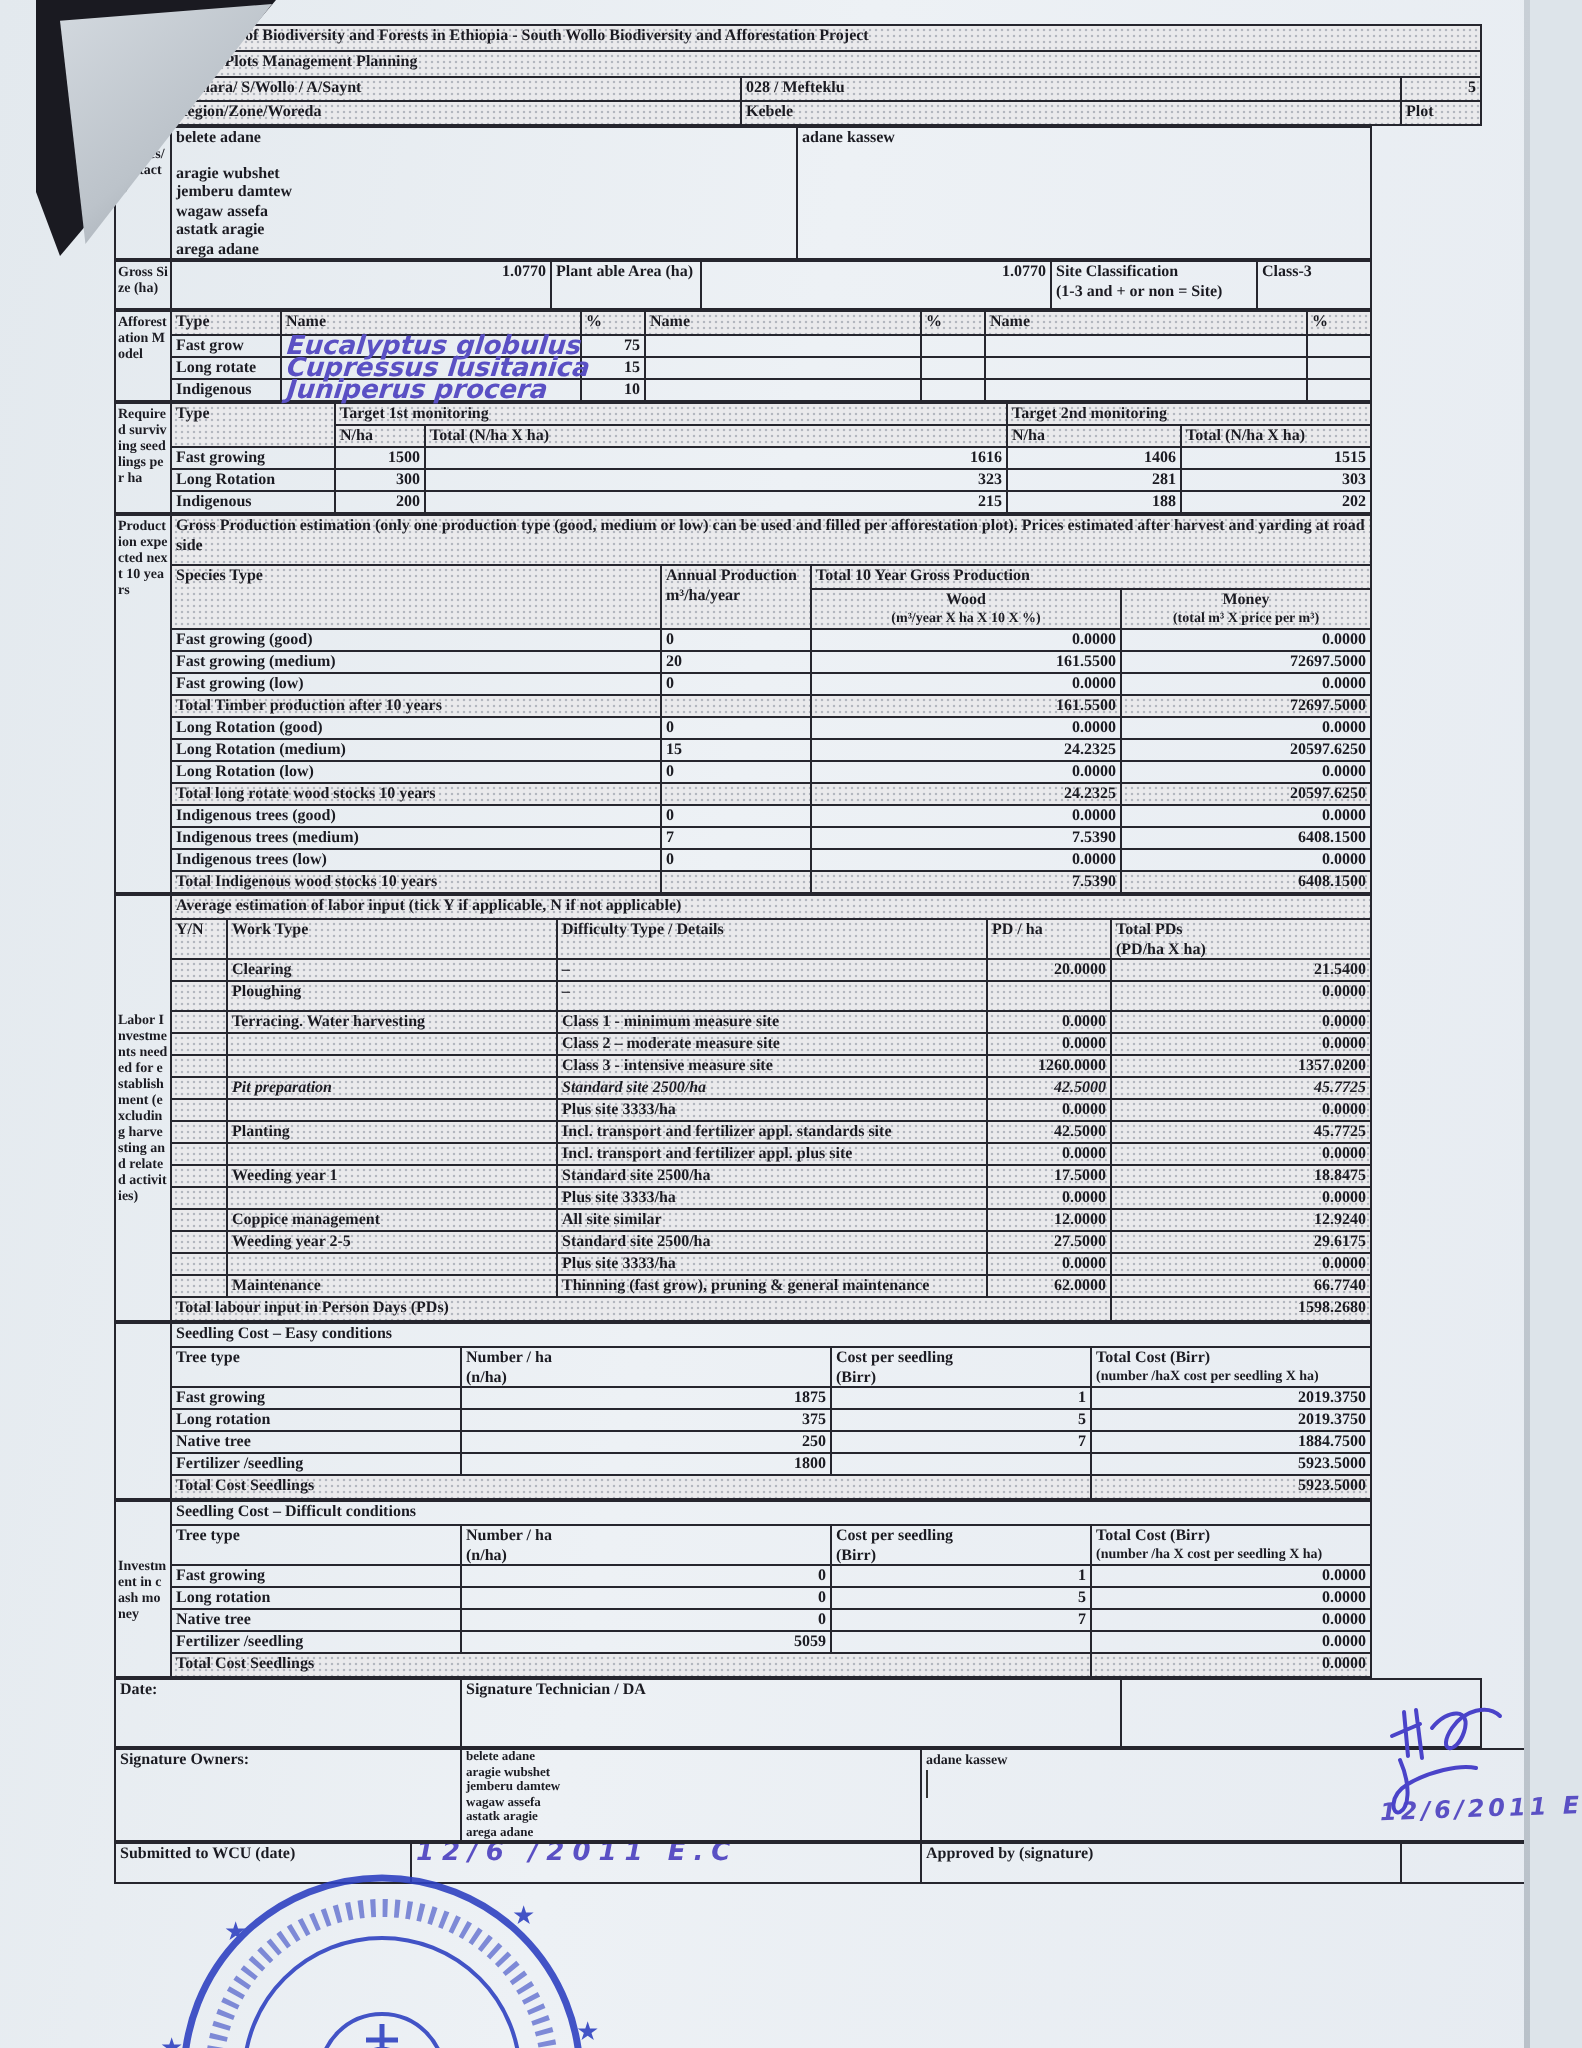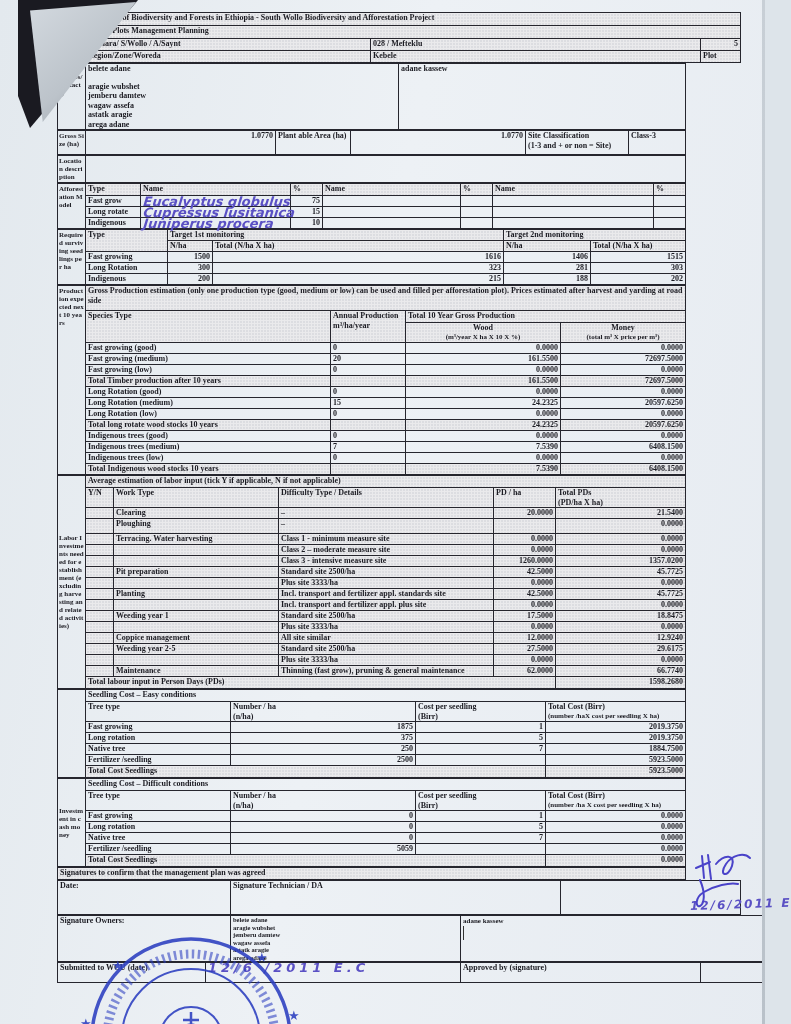--- a/index.html
+++ b/index.html
@@ -112,32 +112,20 @@
           <td class="num">1.0770</td>
           <td>
               <div>Site Classification</div>
               <div>(1-3 and + or non = Site)</div>
             </td>
           <td>Class-3</td>
         </tr>
       </tbody>
     </table>
 
-    <table class="w-main">
-      <colgroup>
-          <col style="width:28px">
-          <col style="width:600px">
-        </colgroup>
-      <tbody>
-        <tr style="height:20px">
-          <td class="lbl">Location description</td>
-          <td></td>
-        </tr>
-      </tbody>
-    </table>
 
     <table class="w-main afforest">
       <colgroup>
           <col style="width:28px">
           <col style="width:55px">
           <col style="width:150px">
           <col style="width:32px">
           <col style="width:138px">
           <col style="width:32px">
           <col style="width:161px">
@@ -379,21 +367,21 @@
             <td class="c-pd">0.0000</td>
             <td class="c-total">0.0000</td>
           </tr>
           <tr class="trow" style="height: 11px;">
             <td class="c-yn"></td>
             <td class="c-work"></td>
             <td class="c-difficulty">Class 3 - intensive measure site</td>
             <td class="c-pd">1260.0000</td>
             <td class="c-total">1357.0200</td>
           </tr>
-          <tr class="trow" style="height: 11px;">
+          <tr class="trow" style="height: 11px; font-style: italic;">
             <td class="c-yn"></td>
             <td class="c-work">Pit preparation</td>
             <td class="c-difficulty">Standard site 2500/ha</td>
             <td class="c-pd">42.5000</td>
             <td class="c-total">45.7725</td>
           </tr>
           <tr class="trow" style="height: 11px;">
             <td class="c-yn"></td>
             <td class="c-work"></td>
             <td class="c-difficulty">Plus site 3333/ha</td>
@@ -504,21 +492,21 @@
             <td class="c-tcost">2019.3750</td>
           </tr>
           <tr style="height: 11px;">
             <td class="c-tree">Native tree</td>
             <td class="c-number">250</td>
             <td class="c-cost">7</td>
             <td class="c-tcost">1884.7500</td>
           </tr>
           <tr style="height: 11px;">
             <td class="c-tree">Fertilizer /seedling</td>
-            <td class="c-number">2500</td>
+            <td class="c-number">1800</td>
             <td class="c-cost"></td>
             <td class="c-tcost">5923.5000</td>
           </tr>
           <tr class="easy-total-row trow" style="height:12px">
           <td colspan="3">Total Cost Seedlings</td>
           <td class="num">5923.5000</td>
         </tr>
       </tbody>
     </table>
 
@@ -574,30 +562,20 @@
             <td class="c-cost"></td>
             <td class="c-tcost">0.0000</td>
           </tr>
           <tr class="diff-total-row trow" style="height:12px">
           <td colspan="3">Total Cost Seedlings</td>
           <td class="num">0.0000</td>
         </tr>
       </tbody>
     </table>
 
-    <table class="w-main">
-      <colgroup>
-          <col style="width:628px">
-        </colgroup>
-      <tbody>
-          <tr style="height:12px">
-            <td class="hatch">Signatures to confirm that the management plan was agreed</td>
-          </tr>
-        </tbody>
-    </table>
 
     <table class="w-top">
       <colgroup>
           <col style="width:173px">
           <col style="width:330px">
           <col style="width:180px">
         </colgroup>
       <tbody>
         <tr style="height:34px">
           <td>Date:</td>

